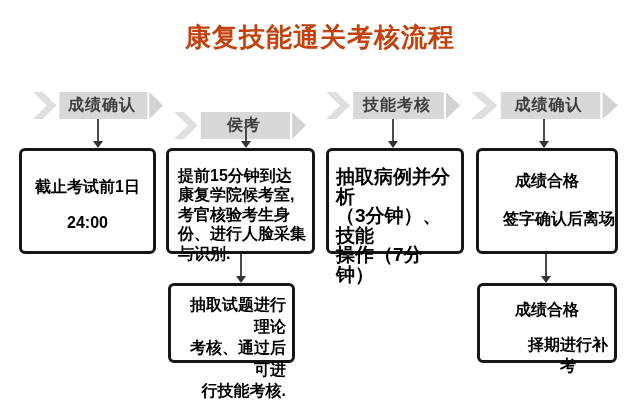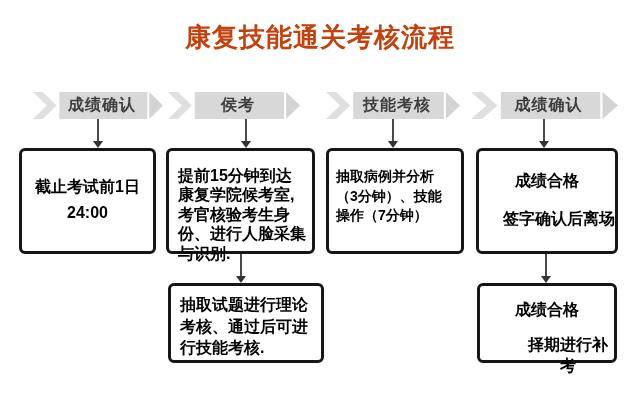--- a/index.html
+++ b/index.html
@@ -13,47 +13,47 @@
     font-size:26px;font-weight:600;color:#c2410c;letter-spacing:1px;
   }
   .stage{position:absolute;top:92px;height:27px;}
   .stage svg{position:absolute;left:0;top:0;width:100%;height:100%;display:block;}
   .stage .lbl{
     position:absolute;left:14px;right:6px;top:0;bottom:0;
     display:flex;align-items:center;justify-content:center;
     font-size:16px;font-weight:bold;color:#3d3d3d;letter-spacing:1px;white-space:nowrap;
   }
   .stage1{left:33px;width:130px;}
-  .stage2{left:168px;width:132px;}
+  .stage2{left:174px;width:132px;margin-top:20px;}
   .stage3{left:326px;width:134px;}
   .stage4{left:471px;width:147px;}
   .vconn{position:absolute;width:12px;display:flex;flex-direction:column;align-items:center;}
   .vconn .line{width:2px;flex:1;background:#4a4a4a;}
   .vconn .head{
     width:0;height:0;border-left:5px solid transparent;border-right:5px solid transparent;
     border-top:7px solid #333333;
   }
   .cbanner{top:119px;height:29px;}
   .cbox{top:254px;height:29px;}
   .c1{left:92px;} .c2{left:240px;} .c3{left:387px;} .c4{left:538px;}
   .c5{left:235px;} .c6{left:540px;}
   .fbox{
     position:absolute;background:#ffffff;border:3px solid #161616;border-radius:6px;
     box-sizing:border-box;color:#000000;font-weight:bold;
   }
   .row1{top:148px;height:106px;}
   .row2{top:283px;height:80px;}
   .centered{text-align:center;}
   .box1{left:19px;width:137px;font-size:16px;padding-top:26px;}
-  .box1 .l2{margin-top:6px;}
+  .box1 .l2{margin-top:16px;}
   .box2{left:166px;width:149px;font-size:16px;line-height:19.4px;padding:15px 6px 0 9px;white-space:pre-line;text-align:left;}
-  .box3{left:326px;width:138px;font-size:14px;line-height:19.5px;padding:16px 5px 0 7px;white-space:pre-line;text-align:left;}
+  .box3{left:326px;width:138px;font-size:19px;line-height:19.5px;padding:16px 5px 0 7px;white-space:pre-line;text-align:left;}
   .box4{left:476px;width:142px;font-size:16px;padding-top:20px;}
   .box4 .l2{margin-top:17px;margin-left:24px;}
-  .box5{left:168px;width:156px;font-size:16px;line-height:21.5px;padding:8px 6px 0 9px;white-space:pre-line;text-align:left;}
+  .box5{left:168px;width:127px;font-size:16px;line-height:21.5px;padding:8px 6px 0 9px;white-space:pre-line;text-align:right;}
   .box6{left:477px;width:140px;font-size:16px;padding-top:14px;}
   .box6 .l2{margin-top:14px;padding-left:42px;}
 </style>
 </head>
 <body>
 
 <div class="page">
 
   <div class="title">康复技能通关考核流程</div>
 

